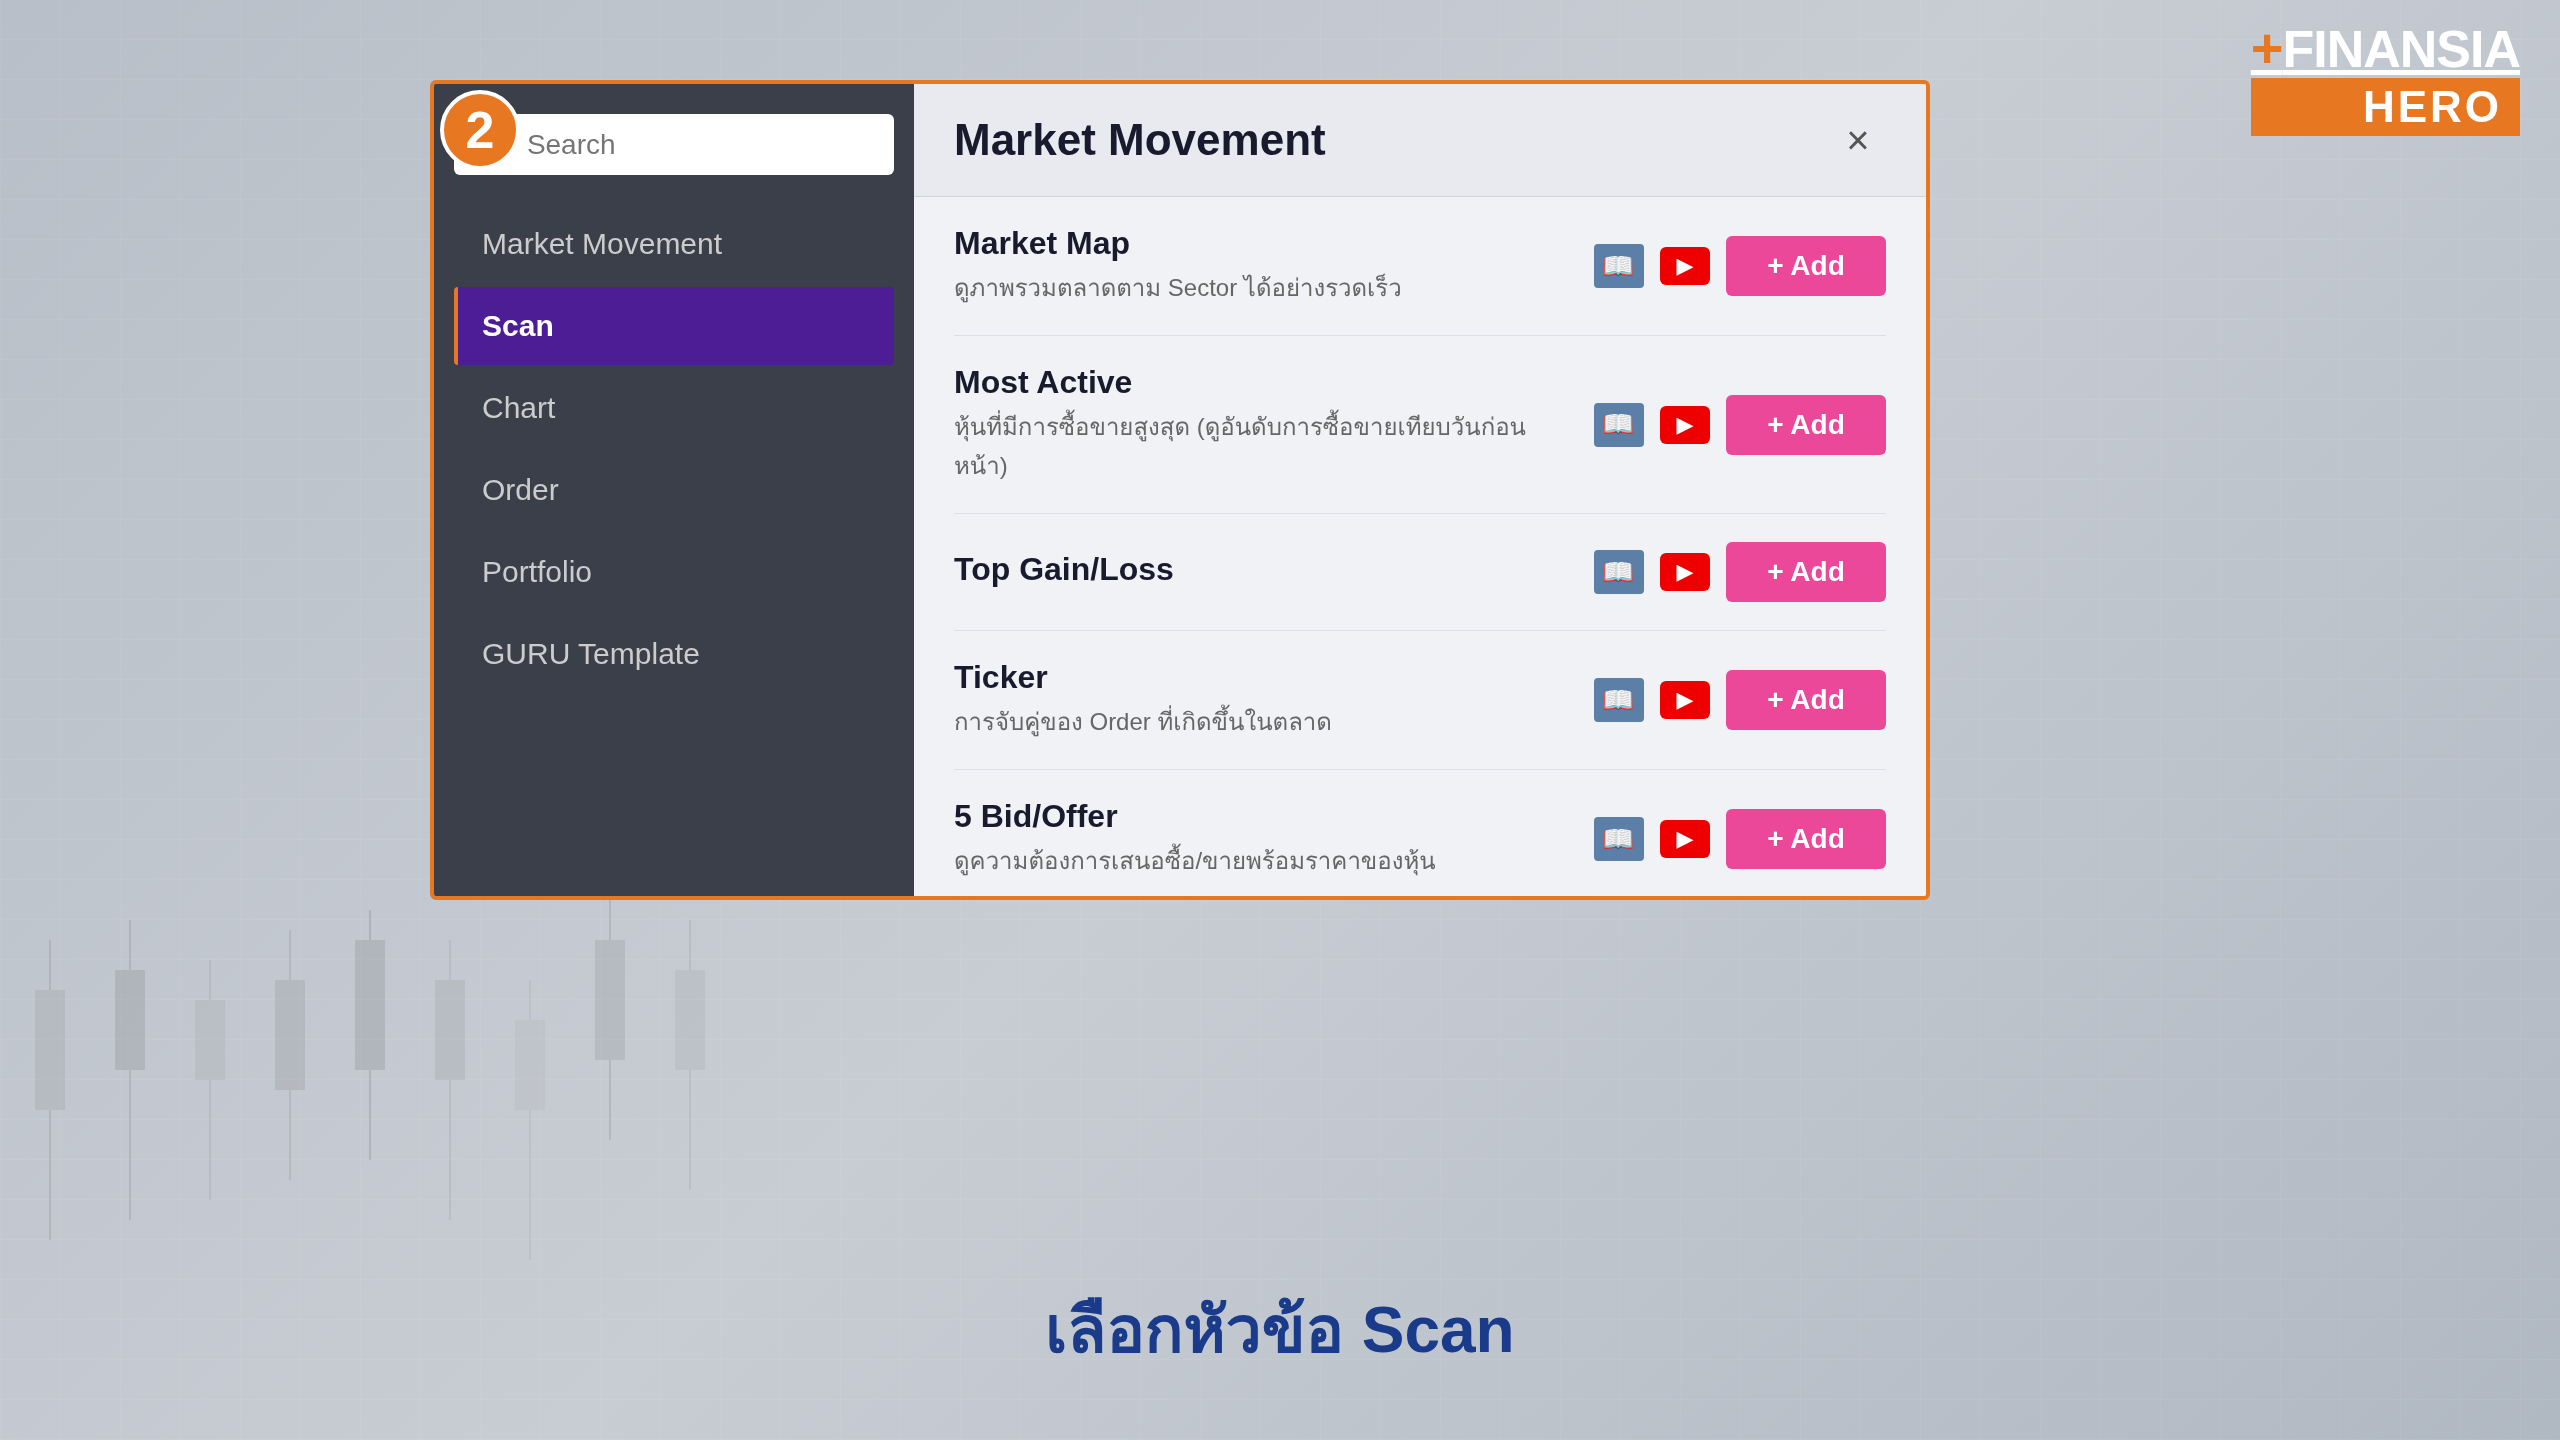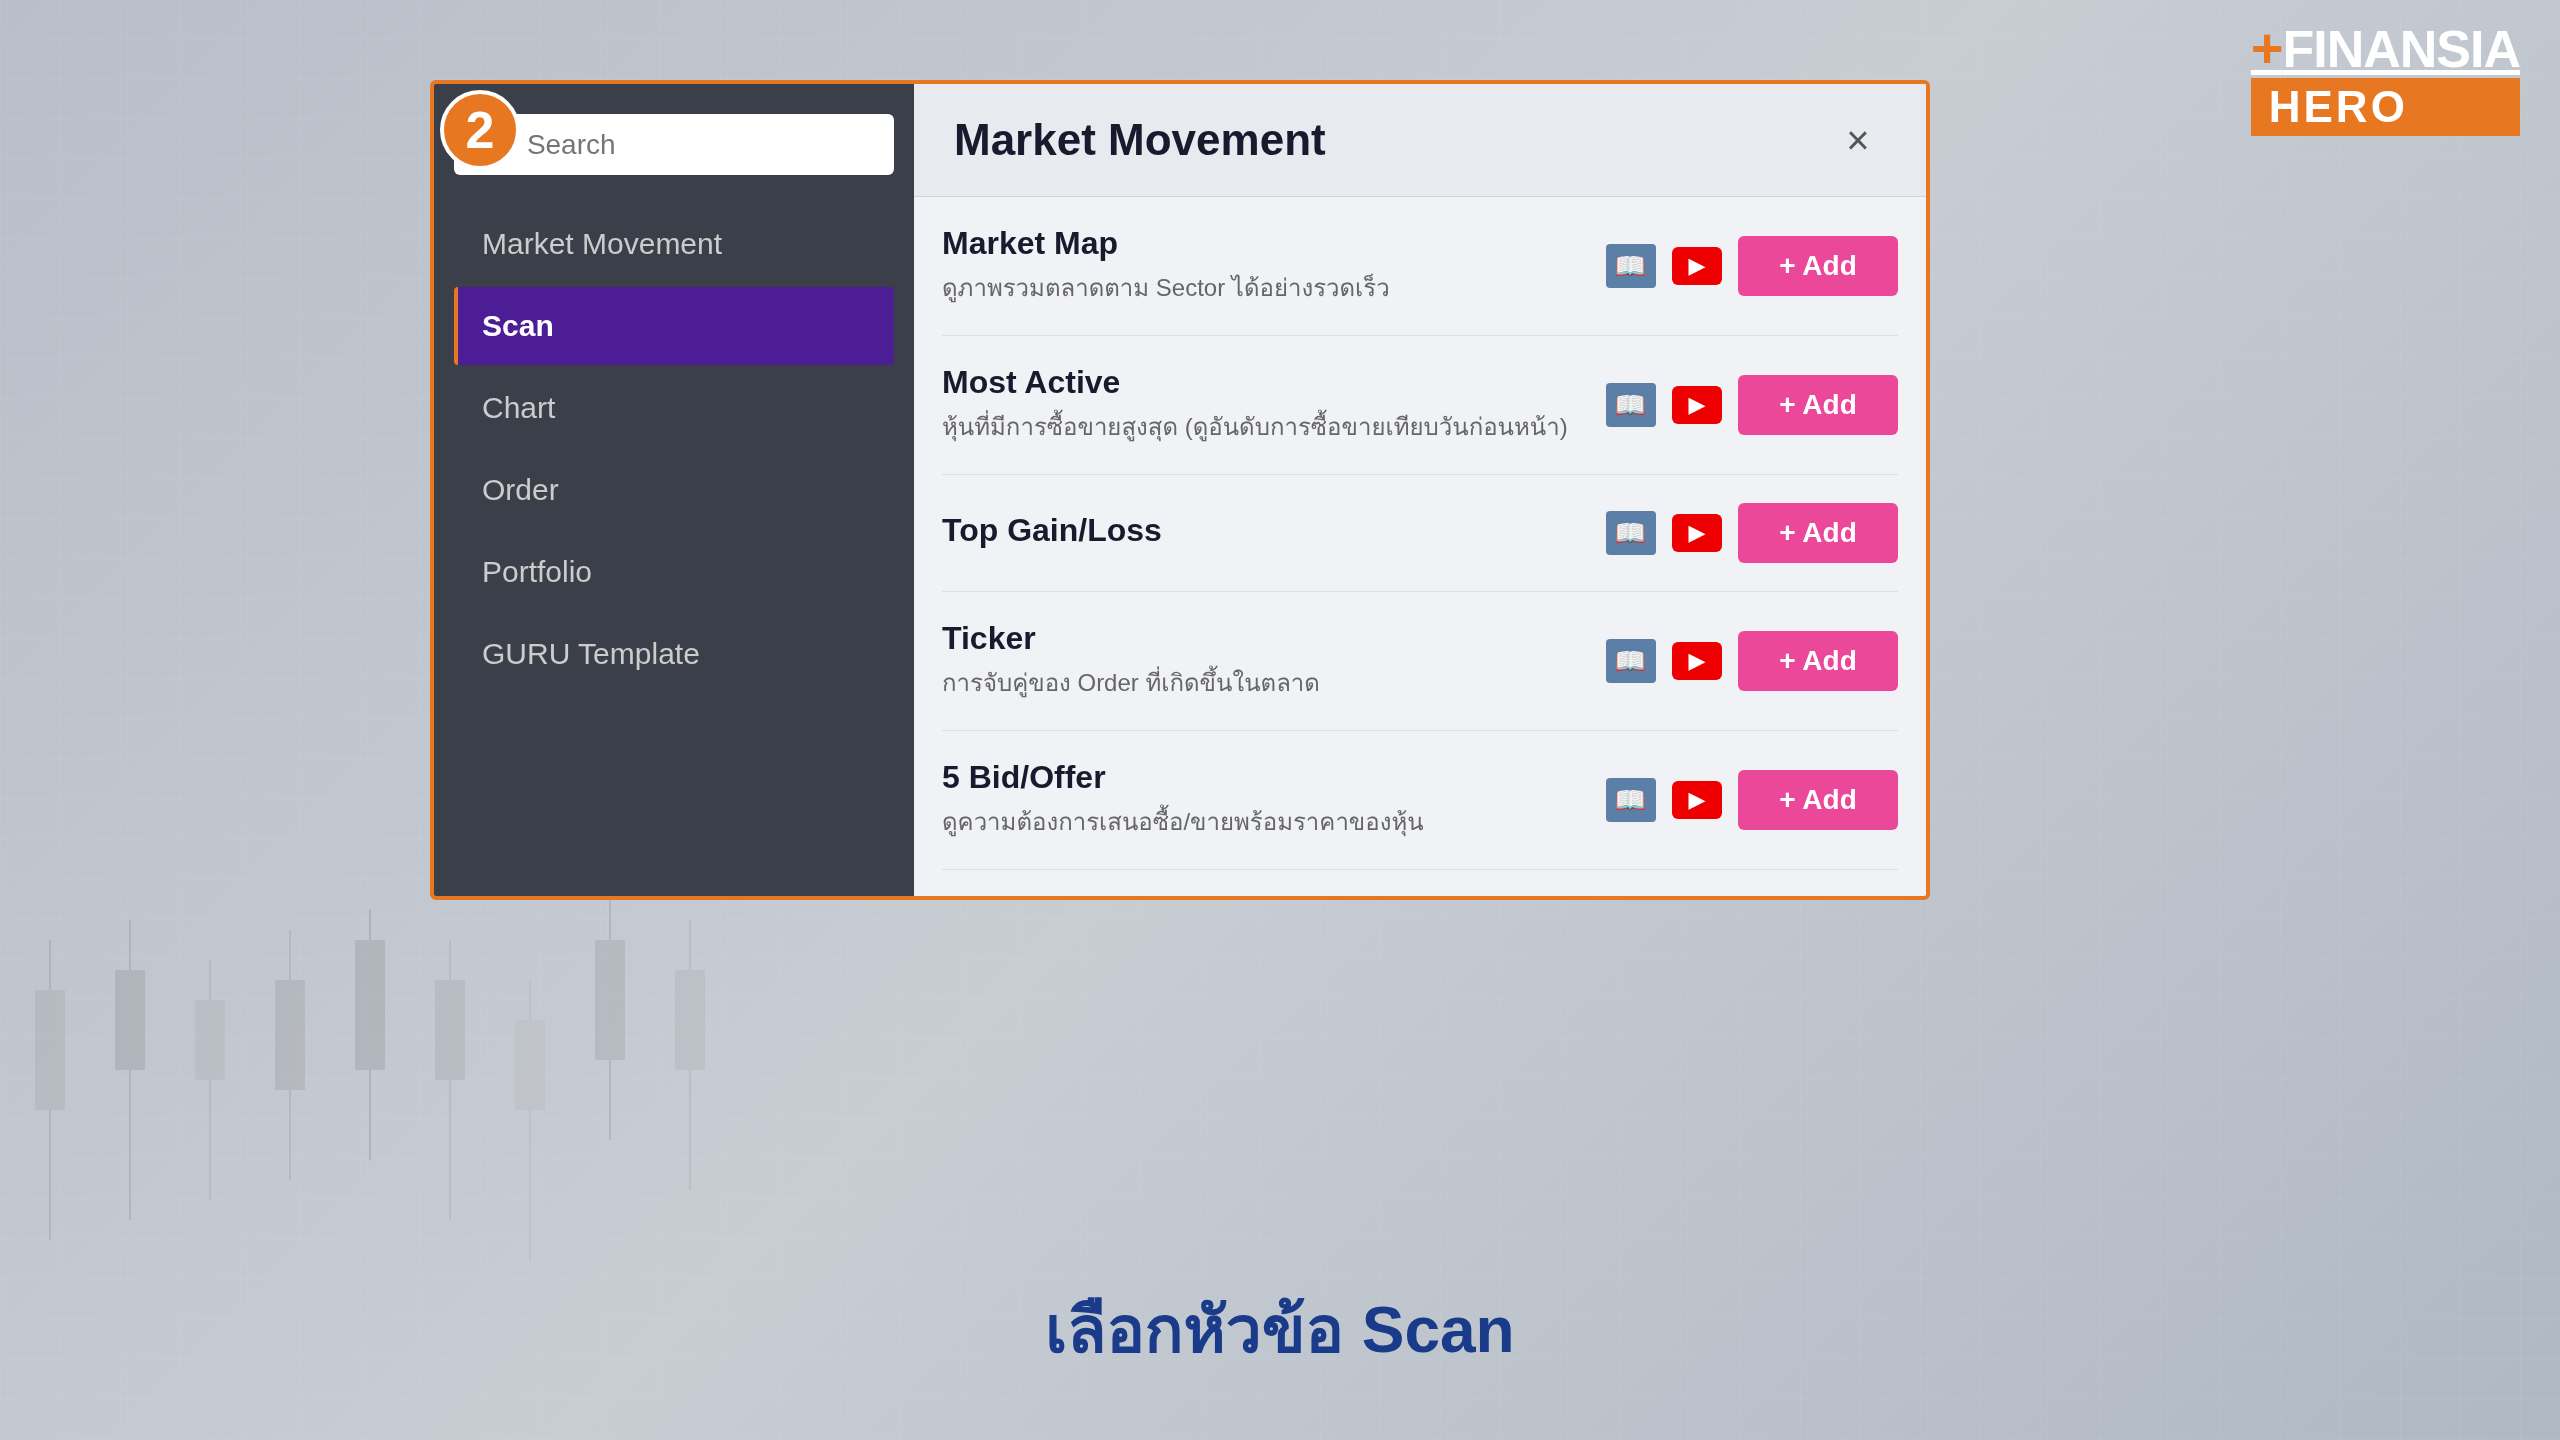--- a/index.html
+++ b/index.html
@@ -47,21 +47,21 @@
       color: #e87722;
       font-size: 56px;
     }
     .logo-hero {
       background: #e87722;
       color: white;
       font-size: 44px;
       font-weight: 900;
       padding: 4px 18px;
       letter-spacing: 3px;
-      text-align: left;
+      text-align: right;
       margin-top: 2px;
     }
 
     
     .step-badge {
       position: absolute;
       top: 90px;
       left: 440px;
       width: 80px;
       height: 80px;
@@ -172,21 +172,21 @@
       display: flex;
       align-items: center;
       justify-content: center;
       border-radius: 4px;
     }
 
     
     .items-list {
       flex: 1;
       overflow-y: auto;
-      padding: 0 28px;
+      padding: 0 40px;
       position: relative;
     }
 
     .item-row {
       display: flex;
       align-items: center;
       padding: 28px 0;
       border-bottom: 1px solid #dde0e6;
       gap: 20px;
     }

